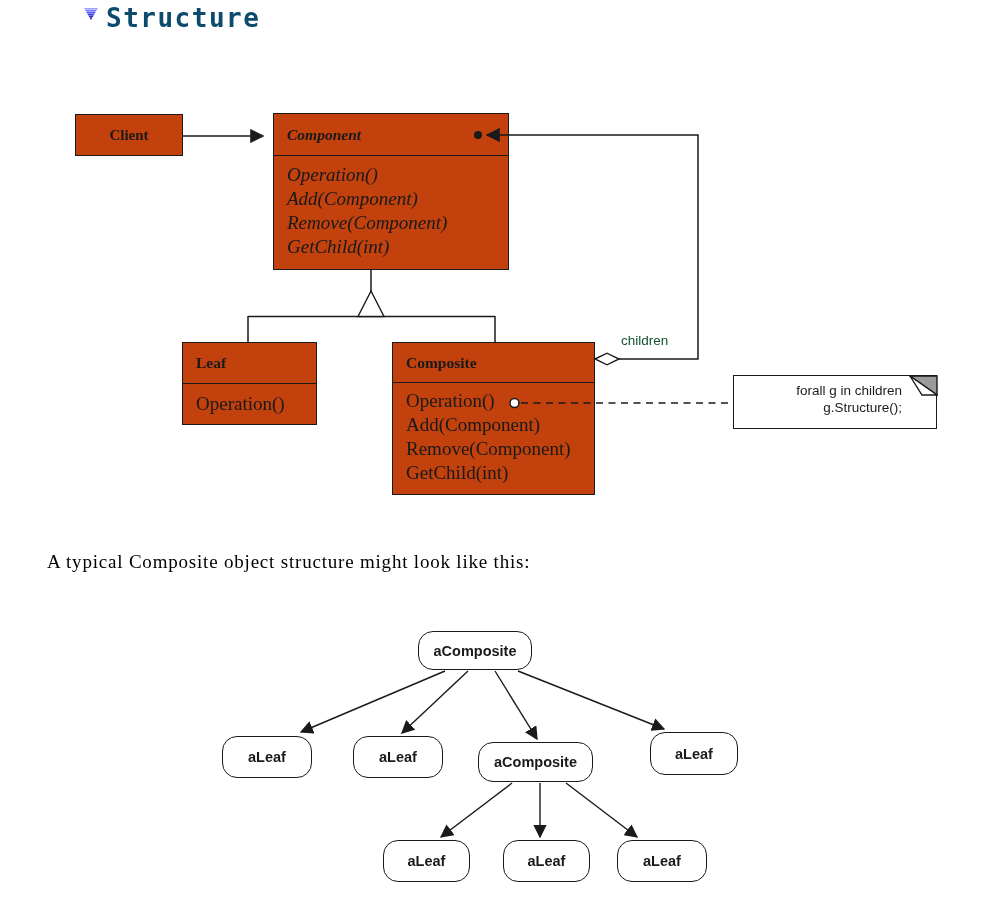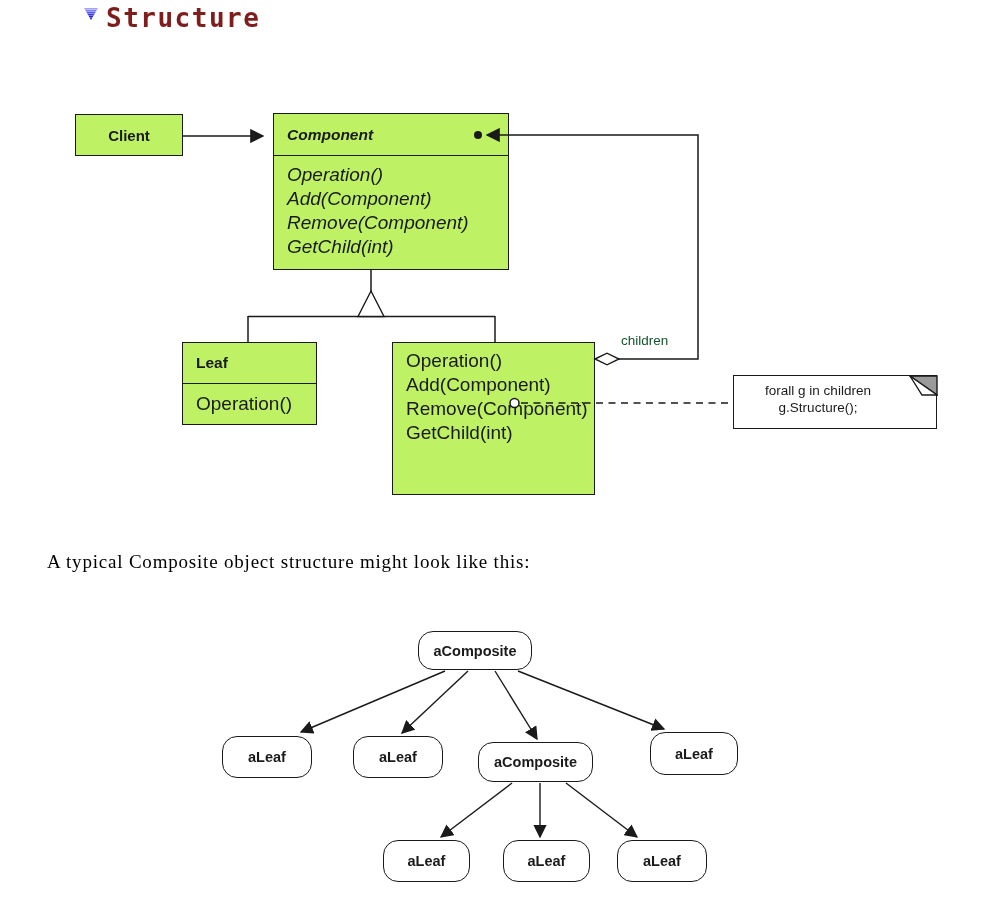--- a/index.html
+++ b/index.html
@@ -5,40 +5,40 @@
   html,body{margin:0;padding:0;background:#ffffff;}
   .page{
     position:relative;width:983px;height:897px;background:#ffffff;
     font-family:"Liberation Sans",sans-serif;color:#1a1a1a;overflow:hidden;
   }
   
   .hdr-icon{position:absolute;left:84px;top:8px;width:14px;height:13px;cursor:pointer;}
   .hdr-title{
     position:absolute;left:106px;top:3px;
     font-family:"DejaVu Sans Mono",monospace;font-weight:bold;font-size:26px;
-    letter-spacing:1.5px;color:#7f1d1d;
+    letter-spacing:1.5px;color:#0c4a6e;
   }
   
   .overlay{position:absolute;left:0;top:0;z-index:5;pointer-events:none;}
   
-  .cbox{position:absolute;background:#bef264;border:1.5px solid #1a1a1a;box-sizing:border-box;z-index:2;}
+  .cbox{position:absolute;background:#c2410c;border:1.5px solid #1a1a1a;box-sizing:border-box;z-index:2;font-family:Liberation Serif, serif;}
   .cbox .title{
     box-sizing:border-box;border-bottom:1.5px solid #1a1a1a;display:flex;align-items:center;
     font-weight:bold;font-size:15.5px;padding-left:13px;
   }
   .cbox .methods{padding-left:13px;font-size:19px;line-height:24px;}
   .cbox.abstract .title{font-style:italic;}
   .cbox.abstract .methods{font-style:italic;}
   .client-box{display:flex;align-items:center;justify-content:center;font-weight:bold;font-size:15px;}
   .assoc-label{position:absolute;font-size:13.5px;color:#14532d;z-index:2;}
   
   .note{
     position:absolute;left:733px;top:375px;width:204px;height:54px;box-sizing:border-box;
     background:#fff;border:1.5px solid #1a1a1a;z-index:2;
-    font-size:13.5px;line-height:17px;text-align:center;padding-top:6px;padding-right:34px;
+    font-size:13.5px;line-height:17px;text-align:right;padding-top:6px;padding-right:34px;
   }
   .note .fold{position:absolute;right:-1.5px;top:-1.5px;}
   
   .caption{
     position:absolute;left:47px;top:551px;
     font-family:Liberation Serif, serif;font-size:19px;letter-spacing:0.8px;color:#000;
   }
   
   .obox{
     position:absolute;background:#fff;border:1.5px solid #1a1a1a;border-radius:15px;
@@ -81,20 +81,21 @@
   </div>
 
   <div class="cbox" style="left:182px;top:342px;width:135px;height:83px;">
     <div class="title" style="height:41px;">Leaf</div>
     <div class="methods" style="padding-top:8px;">
       <div>Operation()</div>
     </div>
   </div>
 
   <div class="cbox" style="left:392px;top:342px;width:203px;height:153px;">
+    <div class="title" style="height:40px;">Composite</div>
     <div class="methods" style="padding-top:6px;">
       <div>Operation()</div>
       <div>Add(Component)</div>
       <div>Remove(Component)</div>
       <div>GetChild(int)</div>
     </div>
   </div>
 
   <div class="assoc-label" style="left:621px;top:333px;">children</div>
 

